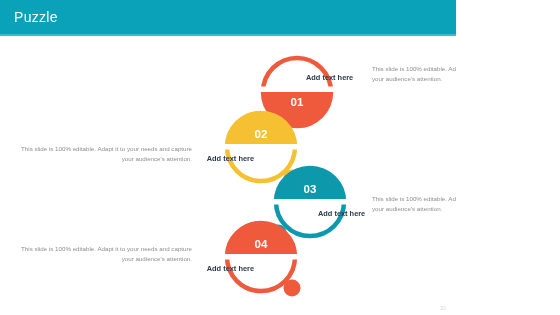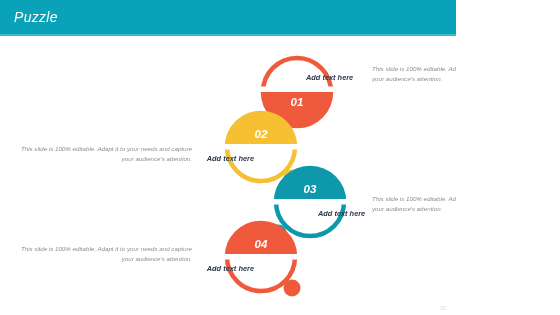--- a/index.html
+++ b/index.html
@@ -3,21 +3,21 @@
 <meta charset="utf-8">
 <style>
   html,body{margin:0;padding:0;}
   body{
     width:560px;height:315px;
     background:#ffffff;
     font-family:"Liberation Sans", sans-serif;
     overflow:hidden;
     position:relative;
   }
-  .slide{position:relative;width:456px;height:315px;background:#fff;overflow:hidden;font-style:italic;}
+  .slide{position:relative;width:456px;height:315px;background:#fff;overflow:hidden;}
 
   
   .header{
     position:absolute;left:0;top:0;width:560px;height:36px;
     background:#0AA2B8;
   }
   .header-title{
     position:absolute;left:14px;top:9px;
     font-size:14px;color:#ffffff;letter-spacing:.3px;
     font-family:"Liberation Sans", sans-serif;

